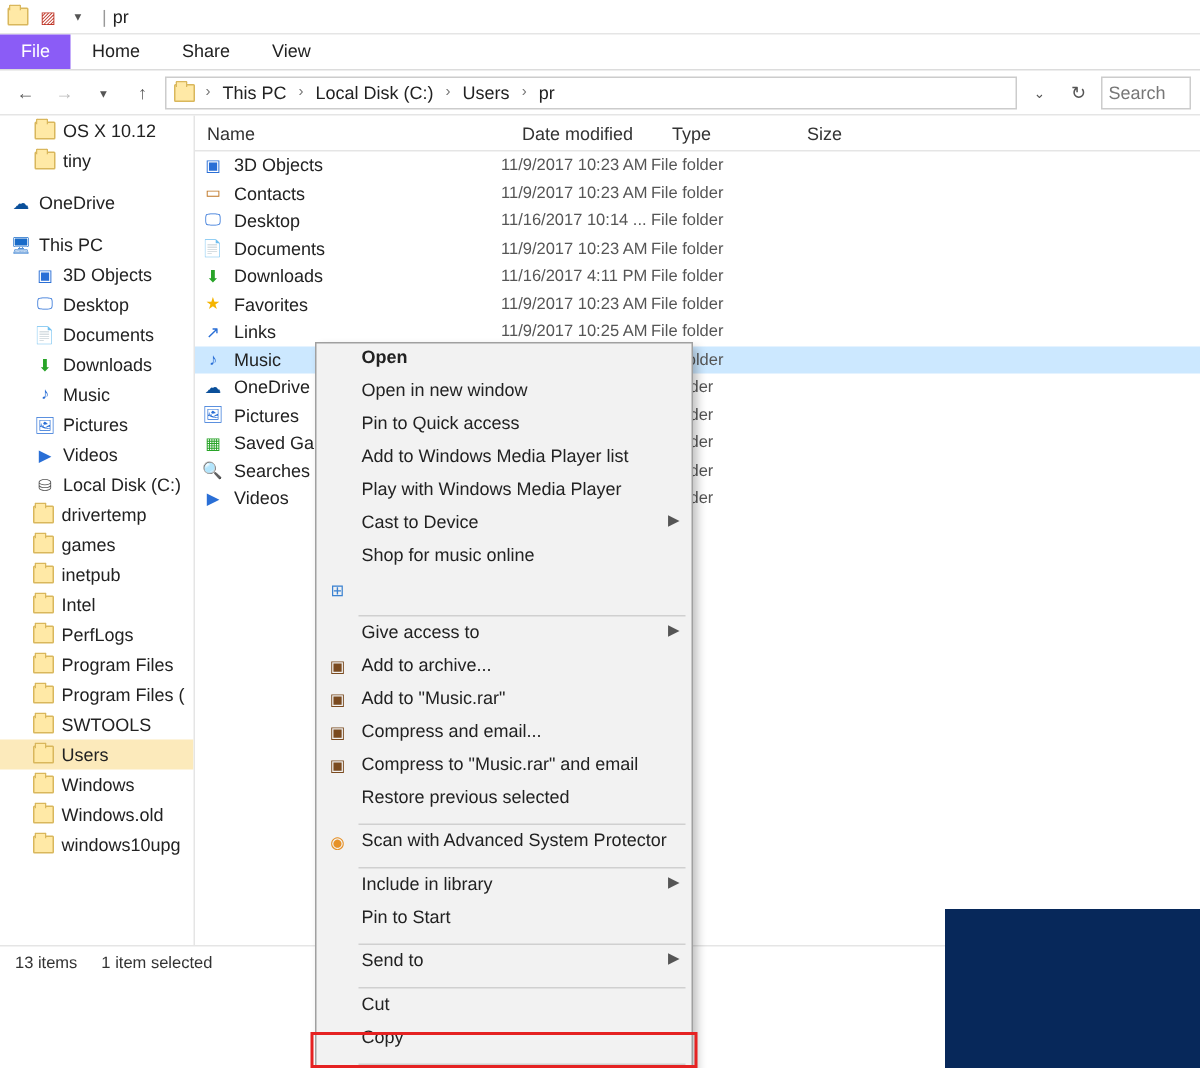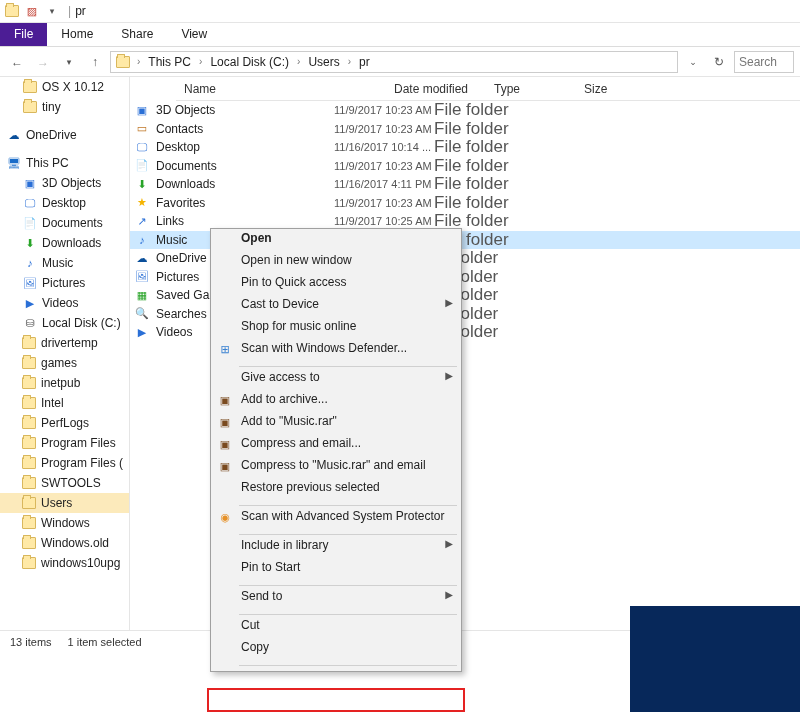--- a/index.html
+++ b/index.html
@@ -5,50 +5,50 @@
   * { box-sizing: border-box; }
   body { margin:0; font-family:"Segoe UI",Arial,sans-serif; font-size:12px; color:#222; background:#fff; width:800px; height:712px; overflow:hidden; position:relative; }
   .titlebar { height:23px; background:#fff; display:flex; align-items:center; padding:0 4px; border-bottom:1px solid #e5e5e5; }
   .ti { width:16px; height:16px; margin-right:4px; display:flex; align-items:center; justify-content:center; }
   .folder-ico { width:14px; height:12px; background:#ffe9a6; border:1px solid #d9b75c; border-radius:1px; position:relative; }
   .folder-ico::before { content:""; position:absolute; top:-3px; left:0; width:6px; height:3px; background:#ffe9a6; border:1px solid #d9b75c; border-bottom:none; border-radius:1px 1px 0 0; }
   .title-sep { color:#999; margin:0 4px; }
   .title-txt { font-size:12px; }
   .ribbon-tabs { height:24px; display:flex; align-items:stretch; border-bottom:1px solid #dcdcdc; font-size:12px; }
   .tab { padding:4px 14px; cursor:default; }
-  .tab.file { background:#4c1d95; color:#fff; }
+  .tab.file { background:#8b5cf6; color:#fff; }
   .addrbar { height:30px; display:flex; align-items:center; padding:0 6px; border-bottom:1px solid #e5e5e5; gap:4px; }
   .navbtn { width:22px; height:22px; display:flex; align-items:center; justify-content:center; color:#555; border-radius:2px; }
   .navbtn.disabled { color:#bbb; }
   .addr { flex:1; height:22px; border:1px solid #ccc; display:flex; align-items:center; padding:0 4px; gap:2px; overflow:hidden; }
   .addr .ti { margin-right:2px; }
   .crumb { padding:2px 4px; white-space:nowrap; }
   .chev { color:#777; font-size:10px; padding:0 2px; }
   .addr-right { display:flex; align-items:center; gap:4px; }
   .searchbox { width:60px; height:22px; border:1px solid #ccc; display:flex; align-items:center; padding:0 4px; color:#777; overflow:hidden; }
   .content { display:flex; height:553px; }
   .tree { width:130px; overflow:hidden; border-right:1px solid #e5e5e5; position:relative; }
   .tree-list { position:absolute; top:0; left:0; right:0; }
   .tnode { display:flex; align-items:center; height:20px; padding-left:6px; white-space:nowrap; cursor:default; }
   .tnode .ic { width:16px; height:16px; margin-right:4px; display:flex; align-items:center; justify-content:center; font-size:11px; }
   .tnode.sel { background:#fceabb; }
   .ind1 { padding-left:22px; } .ind2 { padding-left:21px; }
   .pc-ico { color:#1a6cc9; }
   .drive-ico { color:#555; }
   .od-ico { color:#0a4f9a; }
   .filelist { flex:1; position:relative; }
-  .fhead { display:flex; height:24px; border-bottom:1px solid #e5e5e5; align-items:center; font-size:12px; color:#333;margin-left:46px; }
+  .fhead { display:flex; height:24px; border-bottom:1px solid #e5e5e5; align-items:center; font-size:12px; color:#333; }
   .hc { padding:0 8px; }
   .rows { }
   .row { display:flex; height:18.5px; align-items:center; padding-left:4px; cursor:default; }
   .row.sel { background:#cce8ff; }
   .row .ic { width:16px; height:16px; margin-right:6px; display:flex; align-items:center; justify-content:center; font-size:11px; }
   .c-name { width:200px; display:flex; align-items:center; white-space:nowrap; overflow:hidden; }
   .c-date { width:100px; color:#555; font-size:11px; white-space:nowrap; }
-  .c-type { width:90px; color:#555; font-size:17px; }
+  .c-type { width:90px; color:#555; font-size:11px; }
   .c-size { width:60px; color:#555; }
   .status { height:22px; border-top:1px solid #e5e5e5; display:flex; align-items:center; padding:0 10px; font-size:11px; color:#1a6cc9; gap:16px; }
   
   .ctx { position:absolute; left:210px; top:228px; width:252px; background:#f2f2f2; border:1px solid #a0a0a0; box-shadow:3px 3px 6px rgba(0,0,0,0.25); z-index:10; padding:2px 0; }
   .mi { display:flex; height:22px; padding:0 8px 0 30px; position:relative; cursor:default; font-size:12px; }
   .mi .mi-ic { position:absolute; left:6px; width:16px; height:16px; display:flex; align-items:center; justify-content:center; font-size:11px; }
   .mi .sub { margin-left:auto; color:#555; font-size:10px; }
   .ms { height:1px; background:#d0d0d0; margin:3px 4px 3px 28px; }
   .hl-border { position:absolute; left:207px; top:688px; width:258px; height:24px; border:2px solid #e52222; z-index:11; pointer-events:none; } .book{color:#c07728;} .archive{color:#7a4a1f;}
   .blue{color:#2a6fd6;} .green{color:#28a428;} .star{color:#f5b400;}
@@ -415,31 +415,36 @@
     <div class="mi">
       <span><b>Open</b></span>
     </div>
     <div class="mi">
       <span>Open in new window</span>
     </div>
     <div class="mi">
       <span>Pin to Quick access</span>
     </div>
     <div class="mi">
+      <span>Add to Windows Media Player list</span>
+    </div>
+    <div class="mi">
+      <span>Play with Windows Media Player</span>
+    </div>
+    <div class="mi">
       <span>Cast to Device</span>
       <span class="sub">▶</span>
     </div>
     <div class="mi">
       <span>Shop for music online</span>
     </div>
     <div class="mi">
       <span class="mi-ic">
         <span class="defender">⊞</span>
       </span>
-      <span>Scan with Windows Defender...</span>
     </div>
     <div class="ms"></div>
     <div class="mi">
       <span>Give access to</span>
       <span class="sub">▶</span>
     </div>
     <div class="mi">
       <span class="mi-ic">
         <span class="archive">▣</span>
       </span>

